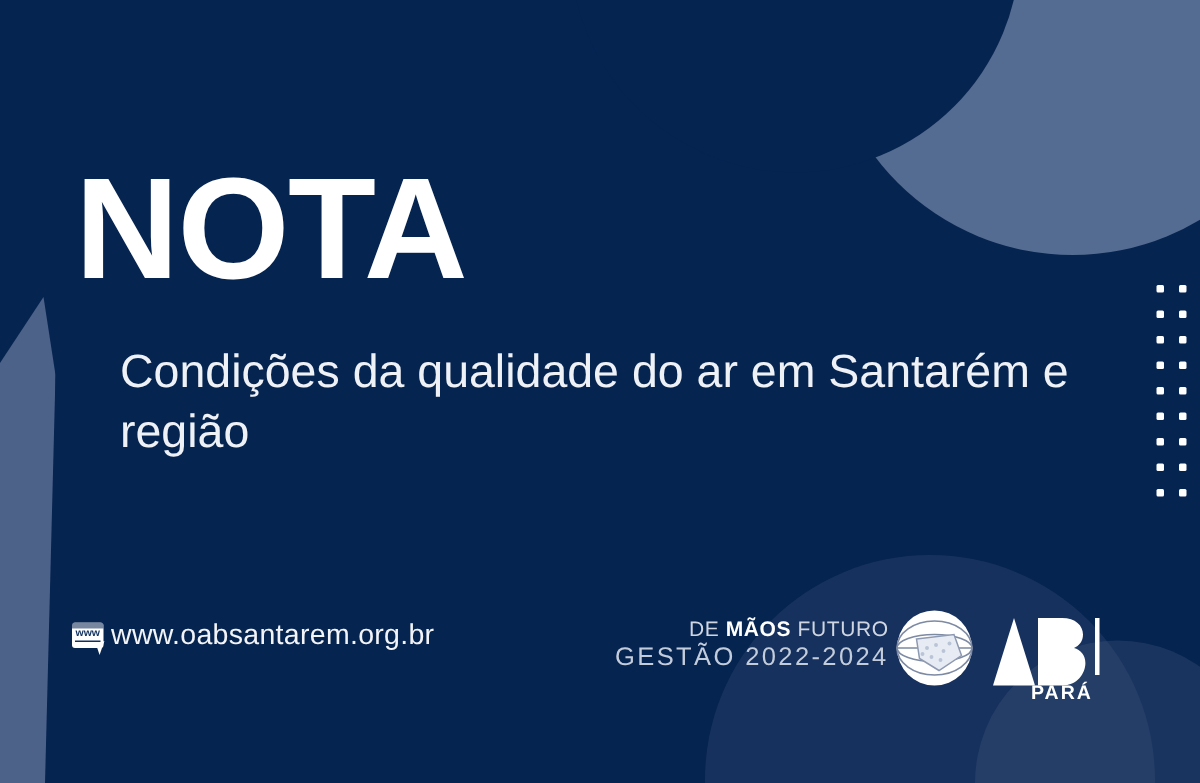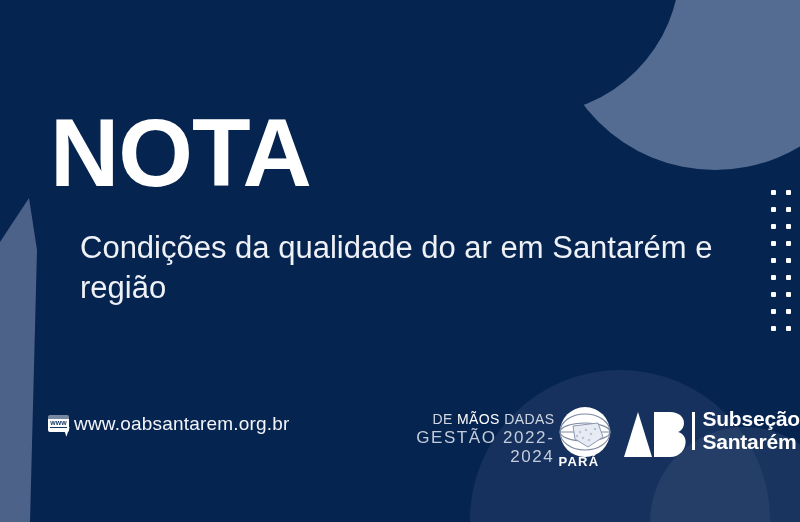--- a/index.html
+++ b/index.html
@@ -190,36 +190,36 @@
     align-items: flex-start;
     color: #ffffff;
   }
   .tagline {
     padding-top: 6px;
     text-align: right;
     line-height: 1.12;
     letter-spacing: .4px;
   }
   .tagline .t1 { font-size: 14px; font-weight: 300; color: #cfd6e2; }
-  .tagline .t1 b { font-weight: normal; color: #ffffff; }
+  .tagline .t1 b { font-weight: bold; color: #ffffff; }
   .tagline .t2 { font-size: 16px; font-weight: bold; color: #ffffff; }
   .tagline .t2 span { font-weight: 300; color: #cfd6e2; }
   .tagline .t3 { font-size: 17px; font-weight: 400; color: #c3ccdb; letter-spacing: 1.6px; }
 
   .oab-mark {
     position: relative;
     margin-left: 4px;
     width: 132px;
     height: 62px;
   }
   .oab-para {
     position: absolute;
     left: 0; right: 0;
     bottom: -1px;
-    text-align: left;
+    text-align: right;
     font-size: 13px;
     font-weight: bold;
     letter-spacing: 1.3px;
     color: #ffffff;
   }
   .divider-bar {
     width: 3px;
     height: 38px;
     background: #ffffff;
     margin: 6px 7px 0 2px;
@@ -281,21 +281,21 @@
       </span>
       <span class="label">www.oabsantarem.org.br</span>
     </div>
 
 
   </div>
 
   <div class="logo-lockup">
 
     <div class="tagline">
-      <div class="t1"><span>DE </span><b>MÃOS</b><span> DADAS</span></div>
+      <div class="t1"><span>DE </span><b>MÃOS</b><span> FUTURO</span></div>
       <div class="t3">GESTÃO 2022-2024</div>
     </div>
 
     <div class="oab-mark">
       <svg viewBox="0 0 132 56" width="132" height="56" aria-hidden="true">
 
         <circle cx="27" cy="26" r="25" fill="#ffffff"></circle>
         <g fill="none" stroke="#7d8aa3" stroke-width="1.1">
           <ellipse cx="27" cy="26" rx="25" ry="9"></ellipse>
           <ellipse cx="27" cy="26" rx="25" ry="18"></ellipse>
@@ -314,20 +314,16 @@
 
         <path d="M66 51 L80 6 L94 51 Z" fill="#ffffff"></path>
 
         <path d="M96 6 h16 c9 0 14 5 14 11 0 4.5-2.6 7.6-6 9 4.4 1.2 7.6 4.6 7.6 10 0 7-5.4 15-15.6 15 H96 Z" fill="#ffffff"></path>
       </svg>
       <div class="oab-para">PARÁ</div>
     </div>
 
     <div class="divider-bar"></div>
 
-    <div class="subsecao">
-      <div>Subseção</div>
-      <div>Santarém</div>
-    </div>
 
   </div>
 
 </div>
 
 </body></html>

